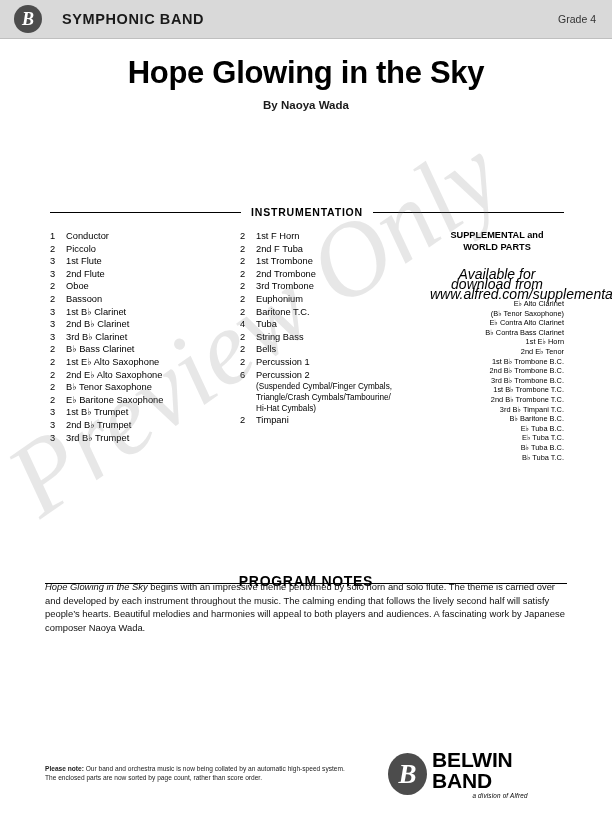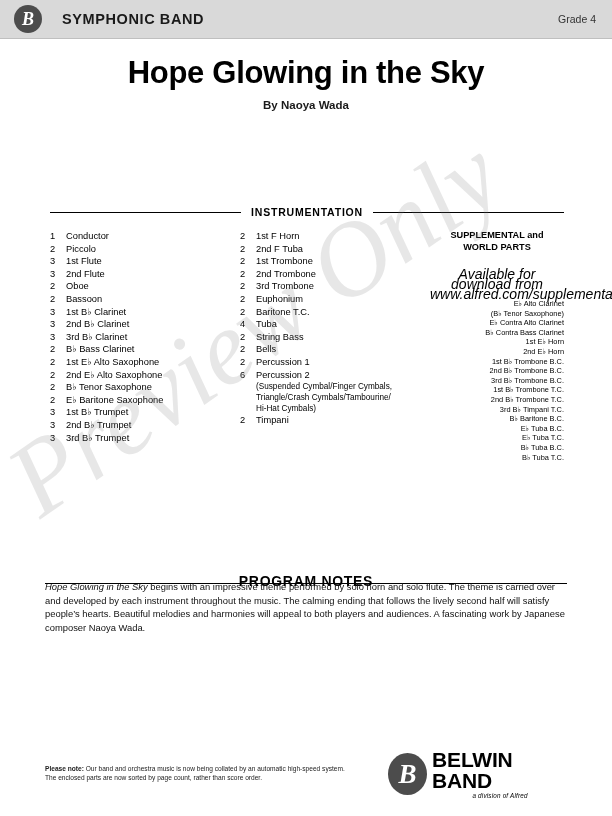--- a/index.html
+++ b/index.html
@@ -402,21 +402,21 @@
       </div>
     <div class="col col3">
       <div class="supp-title" id="supp-title">SUPPLEMENTAL and<br>WORLD PARTS</div>
       <div class="supp-sub" id="supp-sub">Available for download from<br>www.alfred.com/supplemental</div>
       <div class="supp-list" id="supp-list">
           <div class="">E♭ Alto Clarinet</div>
           <div class="indent">(B♭ Tenor Saxophone)</div>
           <div class="">E♭ Contra Alto Clarinet</div>
           <div class="">B♭ Contra Bass Clarinet</div>
           <div class="">1st E♭ Horn</div>
-          <div class="">2nd E♭ Horn</div>
+          <div class="">2nd E♭ Tenor</div>
           <div class="">1st B♭ Trombone B.C.</div>
           <div class="">2nd B♭ Trombone B.C.</div>
           <div class="">3rd B♭ Trombone B.C.</div>
           <div class="">1st B♭ Trombone T.C.</div>
           <div class="">2nd B♭ Trombone T.C.</div>
           <div class="">3rd B♭ Timpani T.C.</div>
           <div class="">B♭ Baritone B.C.</div>
           <div class="">E♭ Tuba B.C.</div>
           <div class="">E♭ Tuba T.C.</div>
           <div class="">B♭ Tuba B.C.</div>

